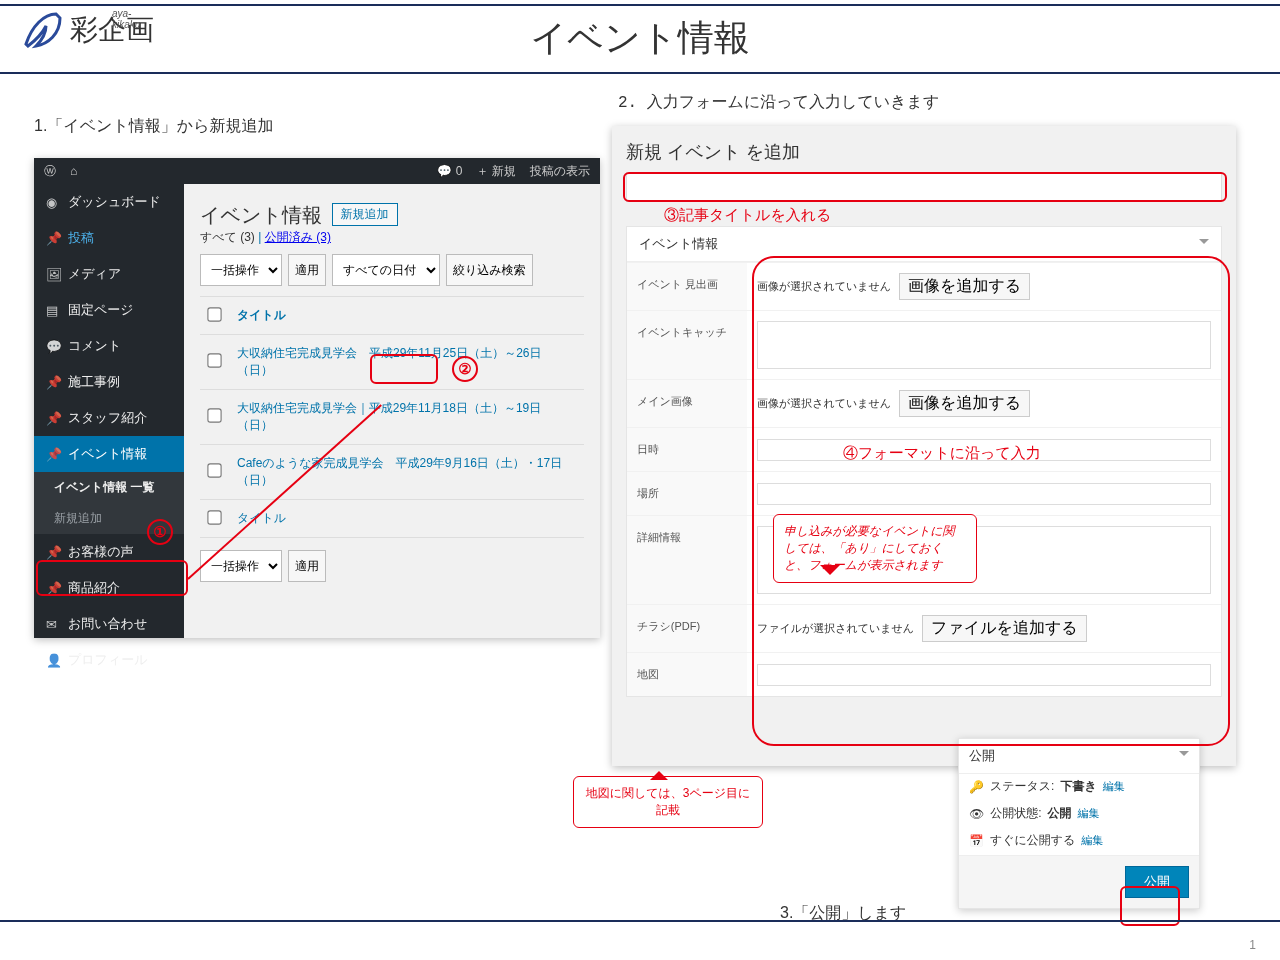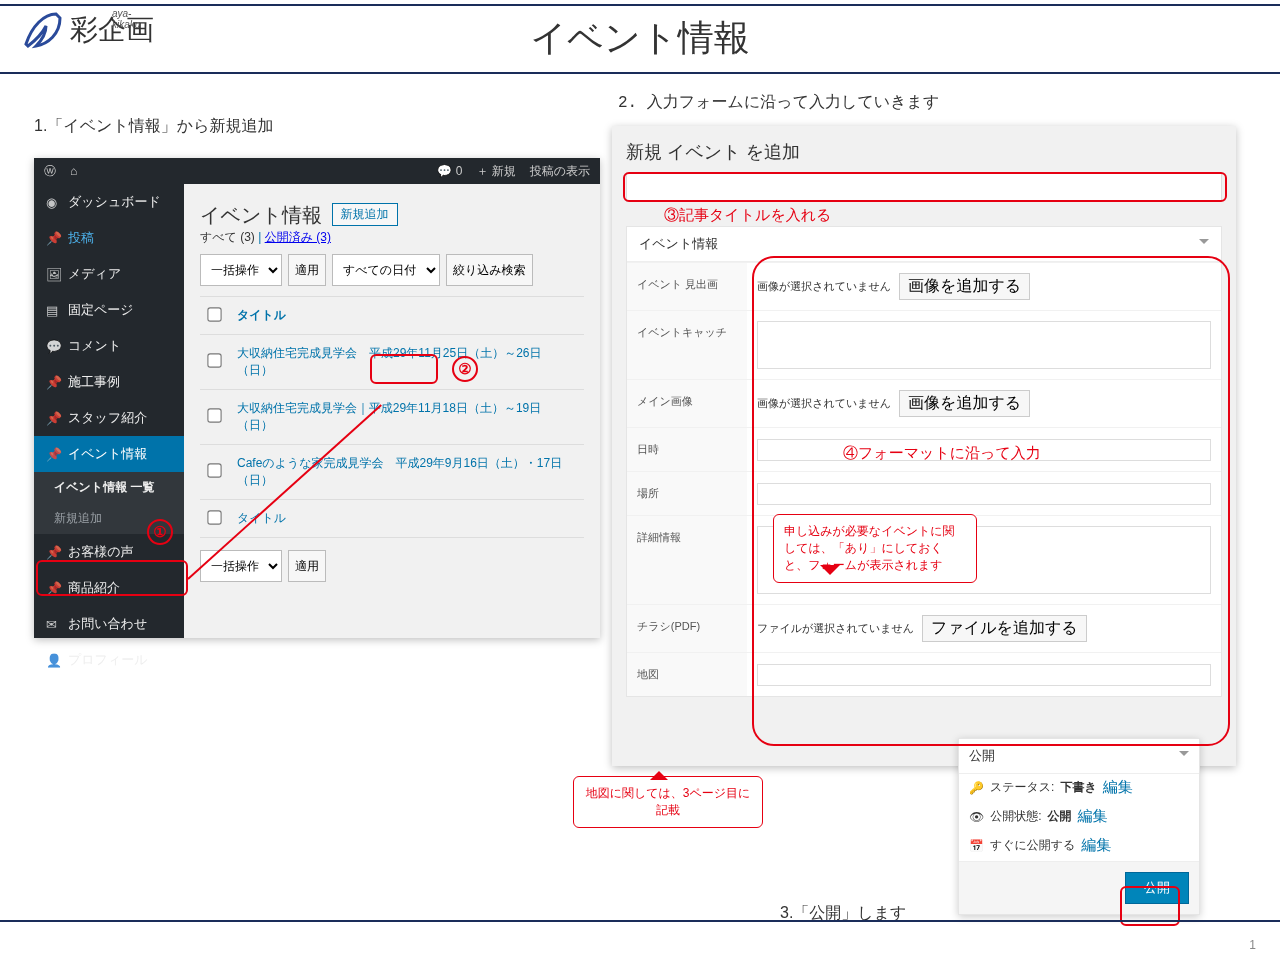--- a/index.html
+++ b/index.html
@@ -58,21 +58,21 @@
   .meta-field textarea { width: 100%; height: 48px; border: 1px solid #ddd; resize: none; font-size: 11px; padding: 4px; }
   .meta-field input[type=text] { width: 100%; height: 22px; border: 1px solid #ddd; font-size: 11px; padding: 0 4px; }
   .status-opts label { display: block; font-size: 11px; margin-bottom: 3px; }
 
   
   .publish-box { position: absolute; left: 958px; top: 738px; width: 242px; background: #fff; border: 1px solid #e5e5e5; box-shadow: 0 2px 8px rgba(0,0,0,.2); }
   .pub-head { padding: 8px 10px; font-size: 13px; display: flex; justify-content: space-between; align-items: center; border-bottom: 1px solid #eee; }
   .pub-row { display: flex; gap: 8px; padding: 8px 10px; }
   .wp-btn-sec { border: 1px solid #ccc; background: #f7f7f7; padding: 4px 10px; font-size: 12px; cursor: pointer; }
   .pub-info { padding: 4px 10px 6px; font-size: 12px; display: flex; align-items: center; gap: 6px; }
-  .pub-info a { color: #0073aa; text-decoration: none; font-size: 15px; }
+  .pub-info a { color: #0073aa; text-decoration: none; font-size: 11px; }
   .pub-foot { background: #f5f5f5; border-top: 1px solid #eee; display: flex; justify-content: flex-end; padding: 10px; }
   .wp-btn-pri { background: #0085ba; border: 1px solid #006799; color: #fff; padding: 6px 18px; font-size: 13px; cursor: pointer; }
 
   
   .red-ring { position: absolute; border: 2.5px solid #e60012; border-radius: 6px; pointer-events: none; }
   .red-circle { position: absolute; width: 26px; height: 26px; border: 2px solid #e60012; border-radius: 50%; text-align: center; line-height: 22px; font-size: 15px; color: #e60012; font-weight: 700; pointer-events: none; }
   .red-line { position: absolute; background: #e60012; height: 2px; transform-origin: left center; pointer-events: none; }
   .red-text { position: absolute; color: #e60012; font-size: 15px; pointer-events: none; }
   .speech { position: absolute; border: 1.5px solid #e60012; border-radius: 6px; background: #fff; padding: 8px 10px; color: #e60012; font-size: 12px; pointer-events: none; }
   .tail { position: absolute; width: 0; height: 0; pointer-events: none; }
@@ -299,20 +299,20 @@
 
 <div class="red-ring" style="left:36px; top:560px; width:152px; height:36px;"></div>
 <div class="red-circle" style="left:147px; top:519px;">①</div>
 <div class="red-ring" style="left:370px; top:354px; width:68px; height:30px;"></div>
 <div class="red-circle" style="left:452px; top:356px;">②</div>
 <div class="red-line" style="left:188px; top:578px; width:260px; transform: rotate(-42deg);"></div>
 <div class="red-ring" style="left:623px; top:172px; width:604px; height:30px;"></div>
 <div class="red-text" style="left:664px; top:176px;margin-top:30px;">③記事タイトルを入れる</div>
 <div class="big-red-box" style="left:752px; top:256px; width:478px; height:490px;"></div>
 <div class="red-text" style="left:843px; top:444px;">④フォーマットに沿って入力</div>
-<div class="speech" style="left:773px; top:514px; width:204px;">申し込みが必要なイベントに関しては、「あり」にしておくと、フォームが表示されます</div>
+<div class="speech" style="left:773px; top:514px; width:204px;font-style:italic;">申し込みが必要なイベントに関しては、「あり」にしておくと、フォームが表示されます</div>
 <div class="tail" style="left:820px; top:565px; border:10px solid transparent; border-top-color:#e60012;"></div>
 <div class="speech" style="left:573px; top:776px; width:190px; text-align:center;">地図に関しては、3ページ目に記載</div>
 <div class="tail" style="left:650px; top:762px; border:9px solid transparent; border-bottom-color:#e60012;"></div>
 <div class="red-ring" style="left:1120px; top:886px; width:60px; height:40px;"></div>
 
 <div class="rule" style="top:920px"></div>
 <div class="page-num">1</div>
 
 </body></html>

